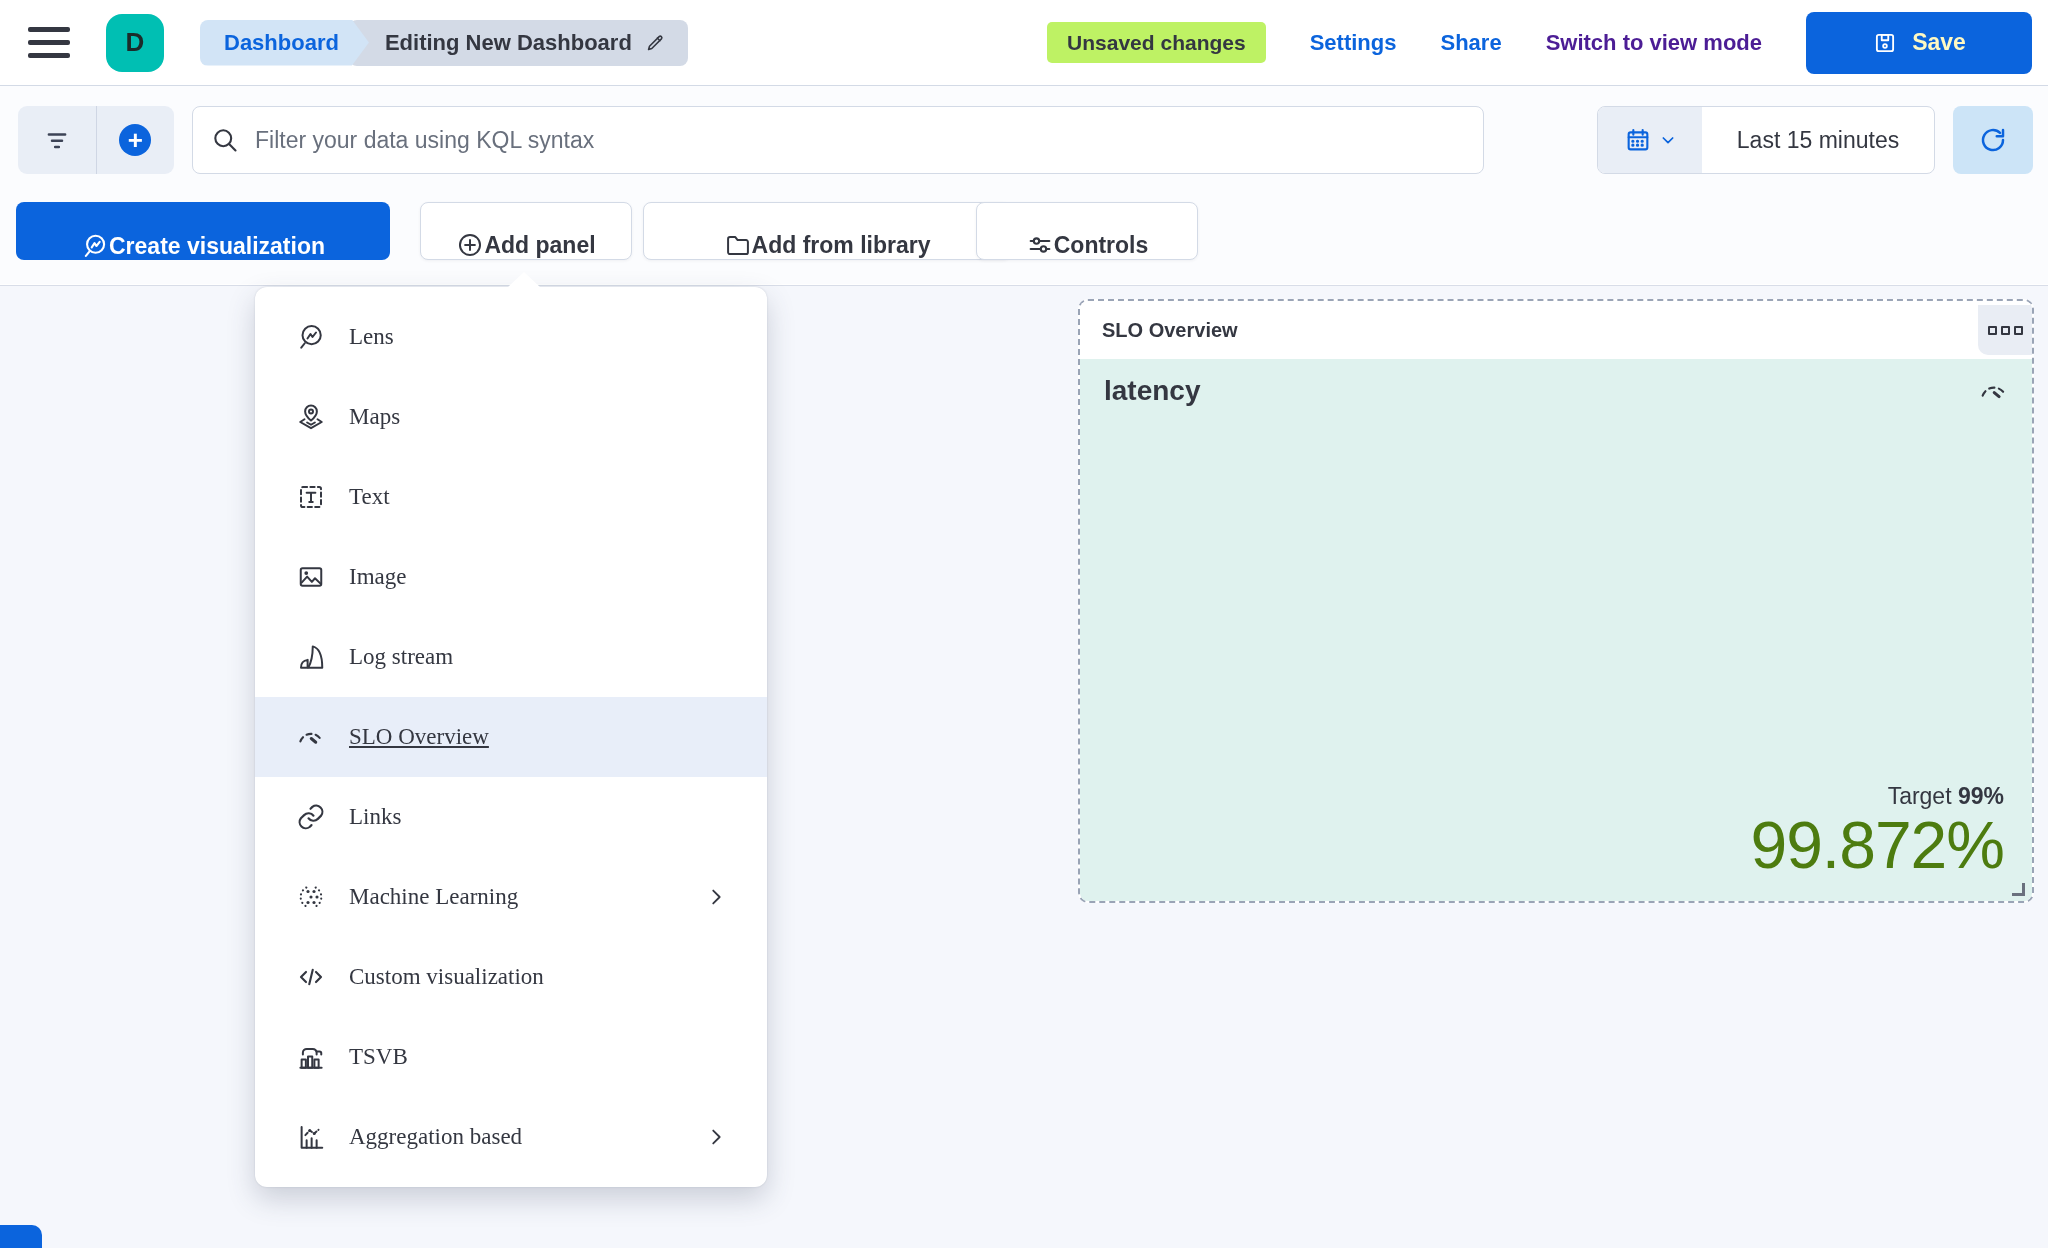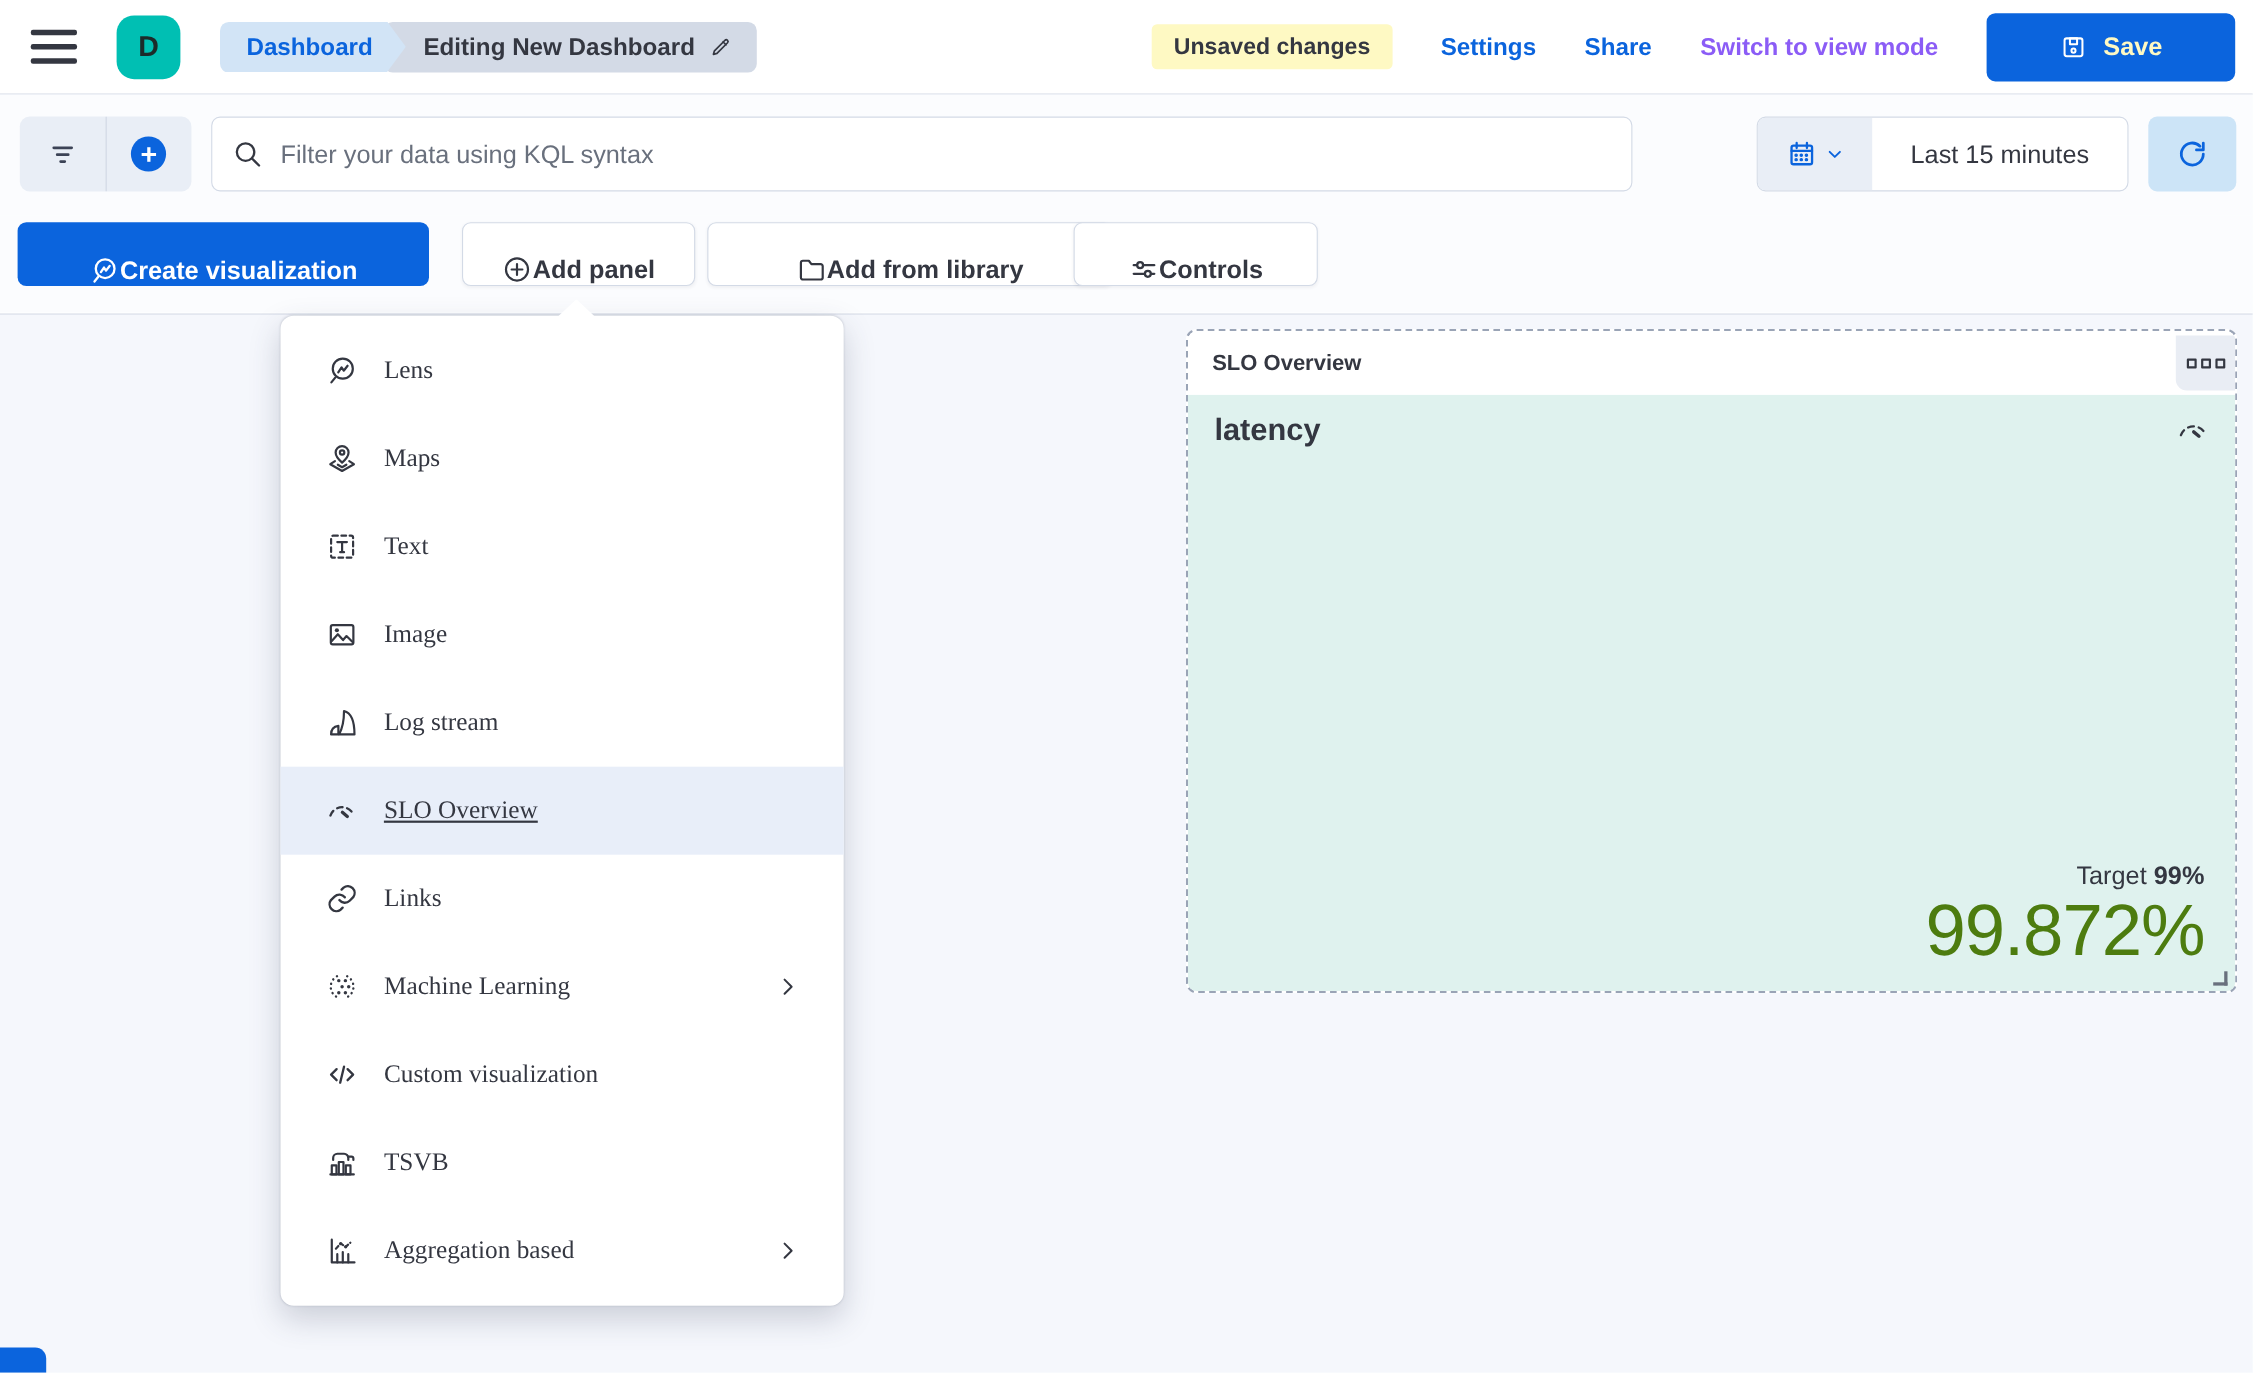--- a/index.html
+++ b/index.html
@@ -15,24 +15,24 @@
   .avatar { width:58px; height:58px; border-radius:16px; background:#00bfb3; color:#1c2b2a;
             display:flex; align-items:center; justify-content:center; font-size:26px; font-weight:700; margin-right:36px; }
   .crumbs { display:flex; align-items:center; height:46px; position:relative; }
   .crumb-first { position:relative; z-index:2; height:46px; display:flex; align-items:center;
                  background:#d2e4f6; color:#0b64dd; font-size:22px; font-weight:600;
                  padding:0 30px 0 24px; border-radius:8px 0 0 8px;
                  clip-path:polygon(0 0, calc(100% - 17px) 0, 100% 50%, calc(100% - 17px) 100%, 0 100%); }
   .crumb-last { height:46px; display:flex; align-items:center; gap:12px; background:#d3dae6; color:#343741;
                 font-size:22px; font-weight:600; padding:0 22px 0 36px; border-radius:8px; margin-left:-20px; z-index:1; }
   .topbar-right { margin-left:auto; display:flex; align-items:center; gap:44px; }
-  .badge-warning { background:#fef9c3; color:#343741; font-size:21px; font-weight:600;
+  .badge-warning { background:#bef264; color:#343741; font-size:21px; font-weight:600;
                    padding:10px 20px; border-radius:5px; line-height:1; }
   .nav-link { font-size:22px; font-weight:600; color:#0b64dd; cursor:pointer; }
-  .nav-link.disabled { color:#8b5cf6; cursor:default; }
+  .nav-link.disabled { color:#4c1d95; cursor:default; }
   .btn-save { height:62px; min-width:226px; background:#0b64dd; color:#fef9c3; border:none; border-radius:8px;
               font-size:23px; font-weight:600; display:flex; align-items:center; justify-content:center; gap:14px; cursor:pointer;
               font-family:inherit; padding:0 30px; }
 
   
   .query-bar { position:relative; height:110px; background:#fbfcfe; }
   .filter-group { position:absolute; left:18px; top:20px; width:156px; height:68px; background:#e9eef6;
                   border-radius:9px; display:flex; align-items:stretch; overflow:hidden; }
   .filter-group .cell { flex:1; display:flex; align-items:center; justify-content:center; cursor:pointer; }
   .filter-group .divider { width:1px; background:#cfd6e4; }

